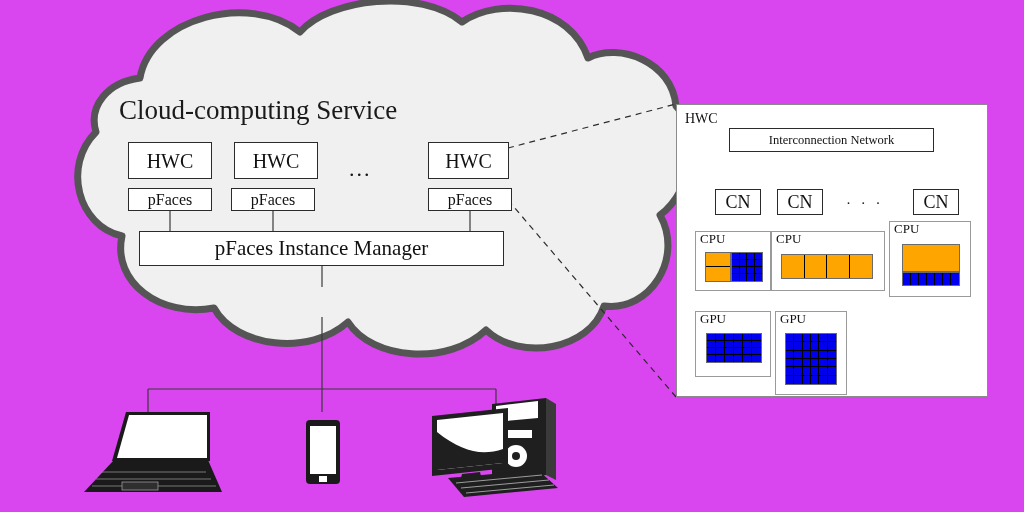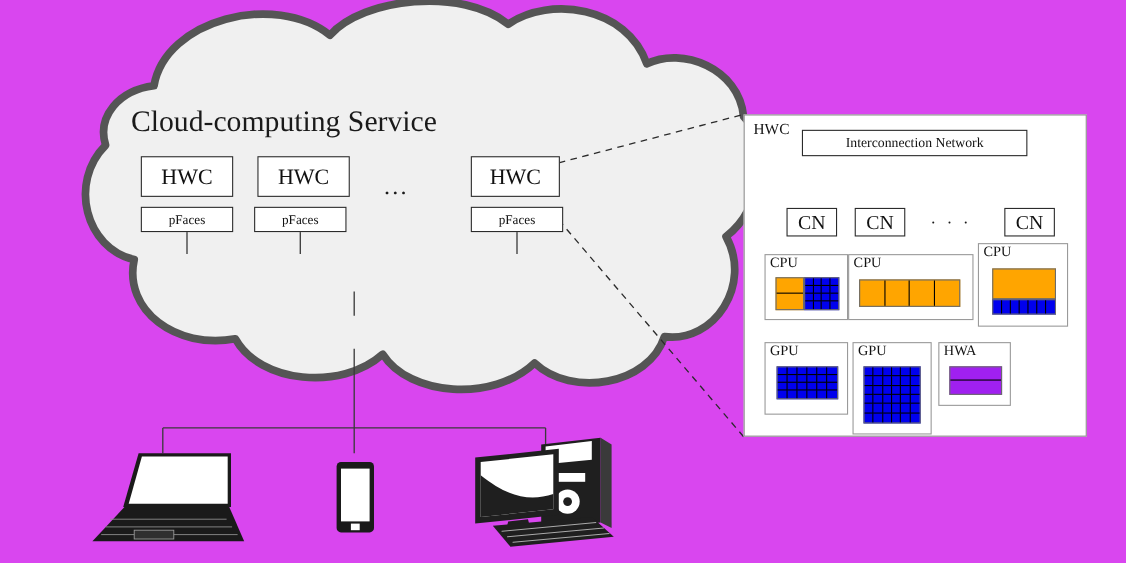--- a/index.html
+++ b/index.html
@@ -38,21 +38,21 @@
     white-space: nowrap;
   }
   .cloud-label {
     position: absolute;
     color: #1a1a1a;
     white-space: nowrap;
   }
 
   
   .hwc-box   { font-size: 20px; }
-  .pfaces-box{ font-size: 12px; }
+  .pfaces-box{ font-size: 16px; }
   .pim-box   { font-size: 21px; }
   .web-box   { font-size: 19px; }
   .ellipsis-left {
     position: absolute;
     font-size: 22px;
     color: #1a1a1a;
     letter-spacing: 2px;
     white-space: nowrap;
   }
 
@@ -246,27 +246,28 @@
   <div class="node pfaces-box" style="left:128px; top:188px; width:84px; height:23px;">pFaces</div>
 
   <div class="node hwc-box" style="left:234px; top:142px; width:84px; height:37px;">HWC</div>
   <div class="node pfaces-box" style="left:231px; top:188px; width:84px; height:23px;">pFaces</div>
 
   <div class="ellipsis-left" style="left:349px; top:156px;">...</div>
 
   <div class="node hwc-box" style="left:428px; top:142px; width:81px; height:37px;">HWC</div>
   <div class="node pfaces-box" style="left:428px; top:188px; width:84px; height:23px;">pFaces</div>
 
+  <div class="node pim-box" style="left:139px; top:231px; width:365px; height:35px;">pFaces Instance Manager</div>
 
 
   <div id="hwc-panel">
 
     <div class="panel-title" style="left:8px; top:6px;">HWC</div>
 
-    <div class="node icn-box" style="left:52px; top:13px; width:205px; height:24px;">Interconnection Network</div>
+    <div class="node icn-box" style="left:52px; top:23px; width:205px; height:24px;">Interconnection Network</div>
 
     <div class="node cn-box" style="left:38px; top:84px; width:46px; height:26px;">CN</div>
     <div class="node cn-box" style="left:100px; top:84px; width:46px; height:26px;">CN</div>
     <div class="ellipsis-cn" style="left:169px; top:90px;">· · ·</div>
     <div class="node cn-box" style="left:236px; top:84px; width:46px; height:26px;">CN</div>
 
     <div class="unit" style="left:18px; top:126px; width:76px; height:60px;">
       <div class="unit-label">CPU</div>
       <div class="grid" style="left: 9px; top: 20px; width: 26px; height: 30px; grid-template-columns: repeat(1, 1fr); grid-template-rows: repeat(2, 1fr); background: rgb(255, 165, 0);">
           <i style="border-right: none;"></i>
@@ -383,22 +384,15 @@
           <i style="border-right: none;"></i>
           <i style="border-bottom: none;"></i>
           <i style="border-bottom: none;"></i>
           <i style="border-bottom: none;"></i>
           <i style="border-bottom: none;"></i>
           <i style="border-bottom: none;"></i>
           <i style="border-right: none; border-bottom: none;"></i>
         </div>
     </div>
 
-    <div class="unit" style="left:176px; top:206px; width:66px; height:58px;">
-      <div class="unit-label">HWA</div>
-      <div class="grid" style="left: 9px; top: 21px; width: 48px; height: 26px; grid-template-columns: repeat(1, 1fr); grid-template-rows: repeat(2, 1fr); background: rgb(160, 32, 240);">
-          <i style="border-right: none;"></i>
-          <i style="border-right: none; border-bottom: none;"></i>
-        </div>
-    </div>
   </div>
 
 </div>
 
 </body></html>

